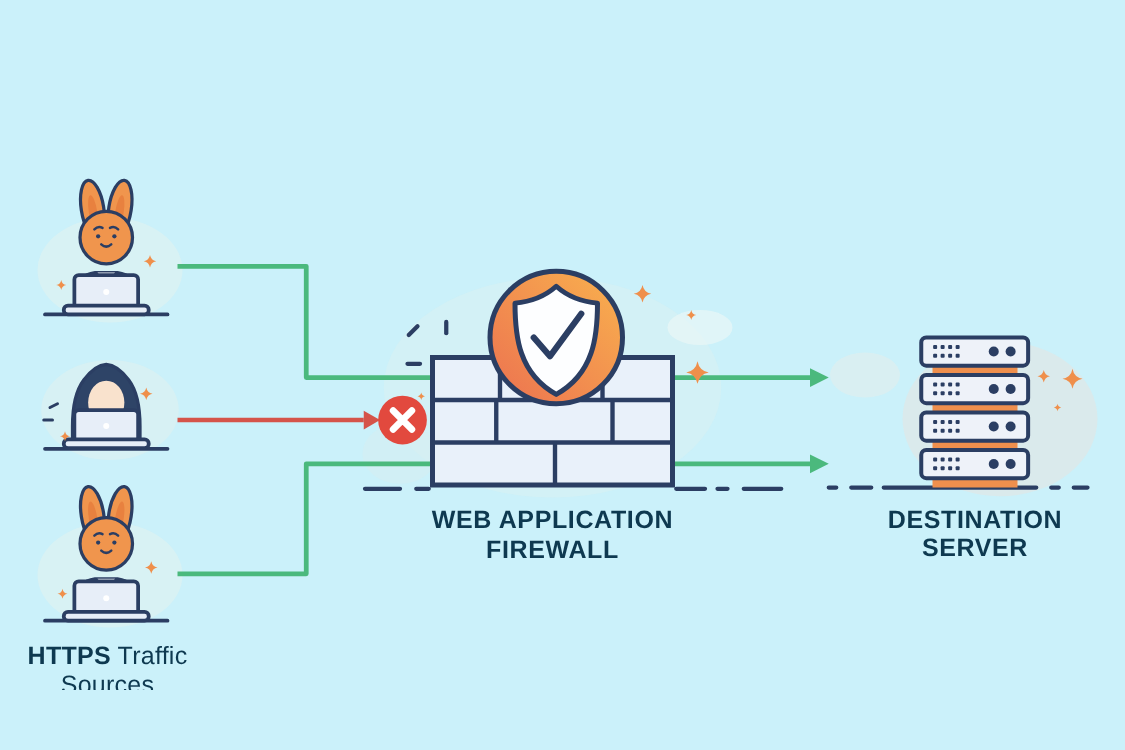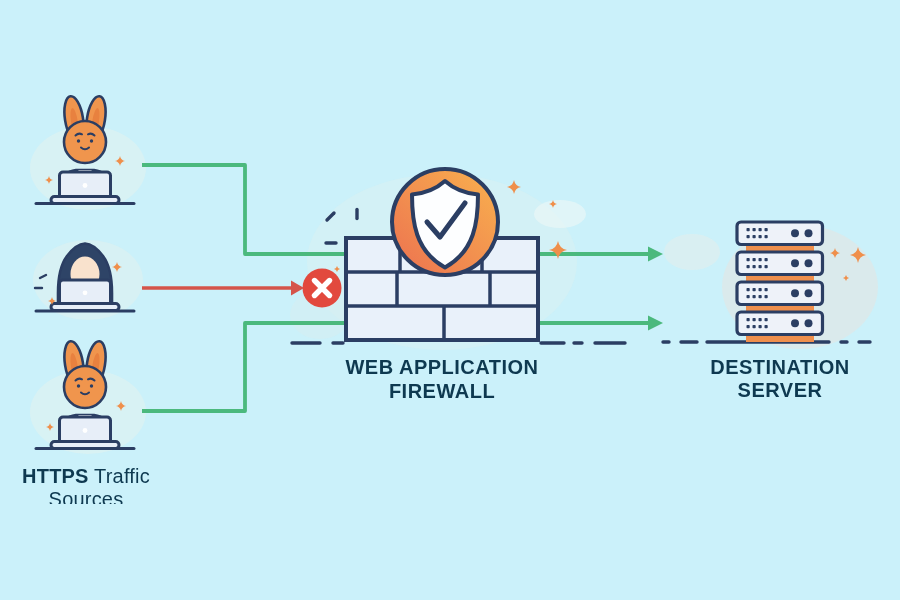--- a/index.html
+++ b/index.html
@@ -1,17 +1,17 @@
 <!DOCTYPE html>
 <html><head>
 <meta charset="utf-8">
 <style>
   html,body{margin:0;padding:0;background:#cbf1fa;}
   .stage{position:relative;width:900px;height:504px;overflow:hidden;
-         font-family:"Liberation Sans",sans-serif;}
+         font-family:"Liberation Sans",sans-serif;margin-top:48px;}
   svg{position:absolute;inset:0;display:block;}
   .skin{fill:#f0954d;stroke:#2b3e63;stroke-width:2.6;}
   .navy-fill{fill:#2e4467;stroke:#2b3e63;stroke-width:2.6;}
   .device{fill:#e7eef8;stroke:#2b3e63;stroke-width:3;}
   .outline{stroke:#2b3e63;fill:none;}
   .heading{font-family:"Liberation Sans",sans-serif;font-size:20px;font-weight:700;
            fill:#0e3950;letter-spacing:.5px;text-anchor:middle;}
   .srcHeading{font-family:"Liberation Sans",sans-serif;font-size:20px;font-weight:400;
            fill:#0e3950;letter-spacing:.2px;text-anchor:middle;}
   .bold{font-weight:700;}

